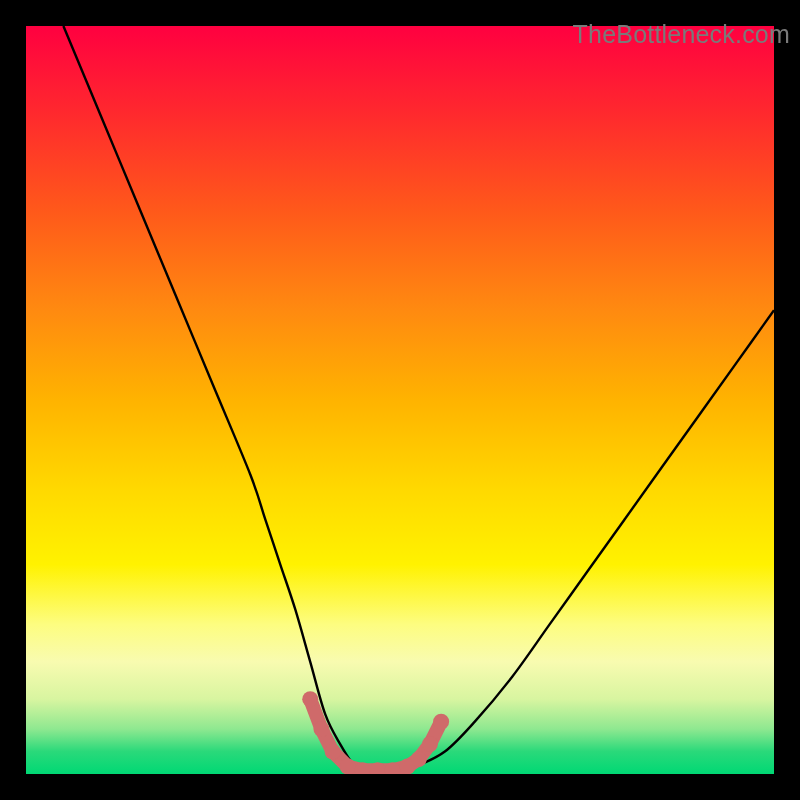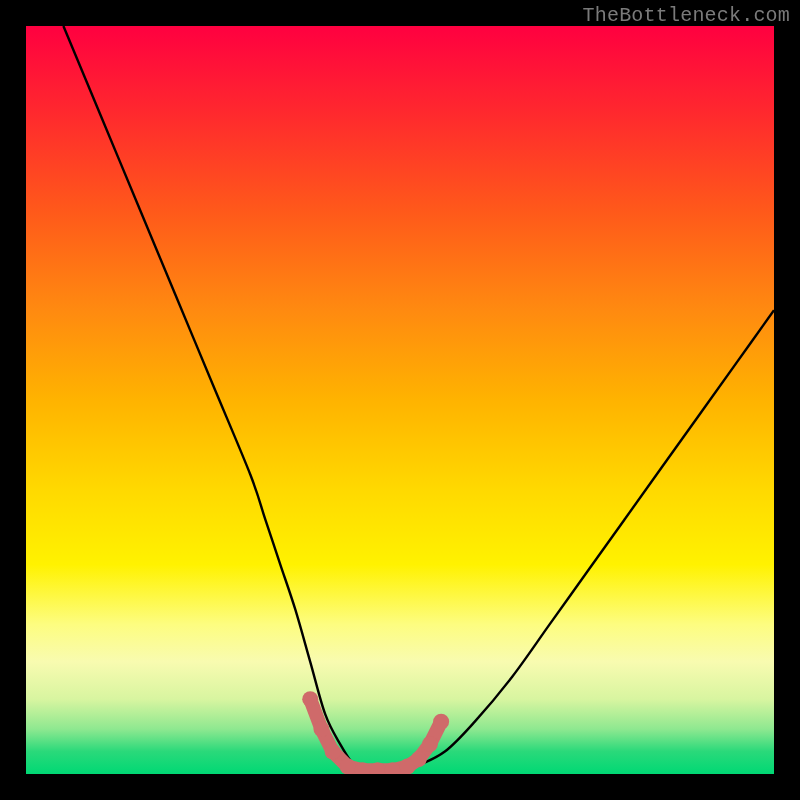--- a/index.html
+++ b/index.html
@@ -34,24 +34,24 @@
   }
   .overlay-svg {
     position: absolute;
     left: 0;
     top: 0;
     width: 748px;
     height: 748px;
   }
   .watermark {
     position: absolute;
-    top: 4px;
+    top: 20px;
     right: 10px;
-    font-family: Liberation Mono, monospace;
-    font-size: 20px;
+    font-family: Liberation Sans, sans-serif;
+    font-size: 25px;
     color: #7a7a7a;
     font-weight: 500;
     letter-spacing: 0.2px;
   }
 </style>
 </head>
 <body>
 
 <div class="frame">
   <div class="plot-area">

